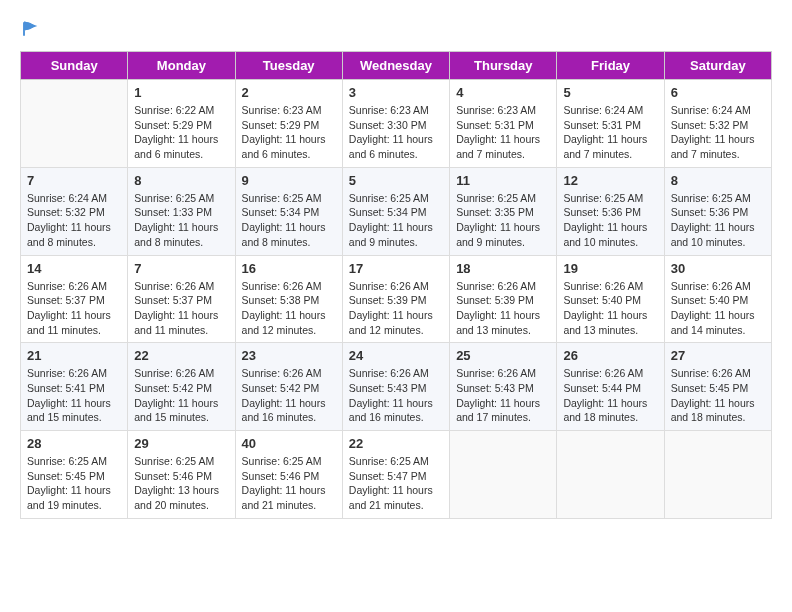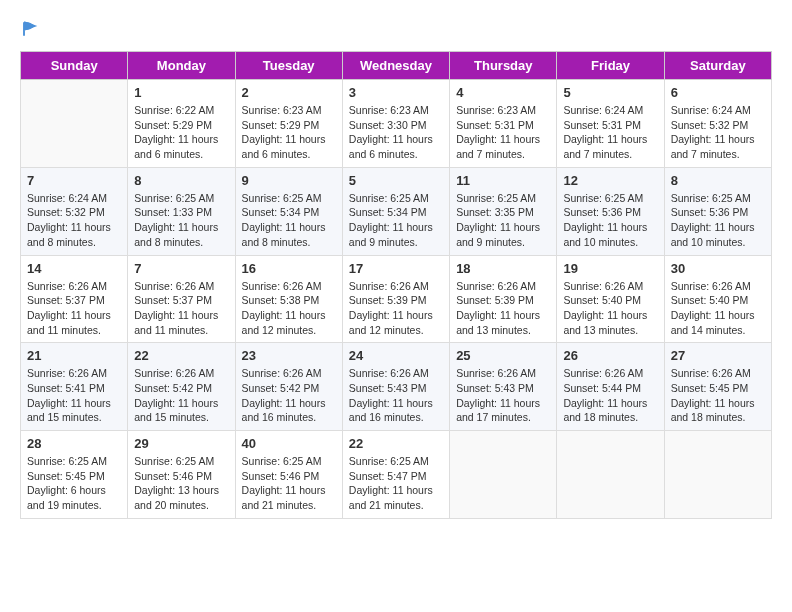--- a/index.html
+++ b/index.html
@@ -292,21 +292,21 @@
           <div class="cell-text">Sunrise: 6:26 AM</div>
           <div class="cell-text">Sunset: 5:45 PM</div>
           <div class="cell-text">Daylight: 11 hours and 18 minutes.</div>
         </td>
       </tr>
       <tr>
         <td>
           <span class="day-number">28</span>
           <div class="cell-text">Sunrise: 6:25 AM</div>
           <div class="cell-text">Sunset: 5:45 PM</div>
-          <div class="cell-text">Daylight: 6 hours and 19 minutes.</div>
+          <div class="cell-text">Daylight: 11 hours and 19 minutes.</div>
         </td>
         <td>
           <span class="day-number">29</span>
           <div class="cell-text">Sunrise: 6:25 AM</div>
           <div class="cell-text">Sunset: 5:46 PM</div>
           <div class="cell-text">Daylight: 13 hours and 20 minutes.</div>
         </td>
         <td>
           <span class="day-number">40</span>
           <div class="cell-text">Sunrise: 6:25 AM</div>

